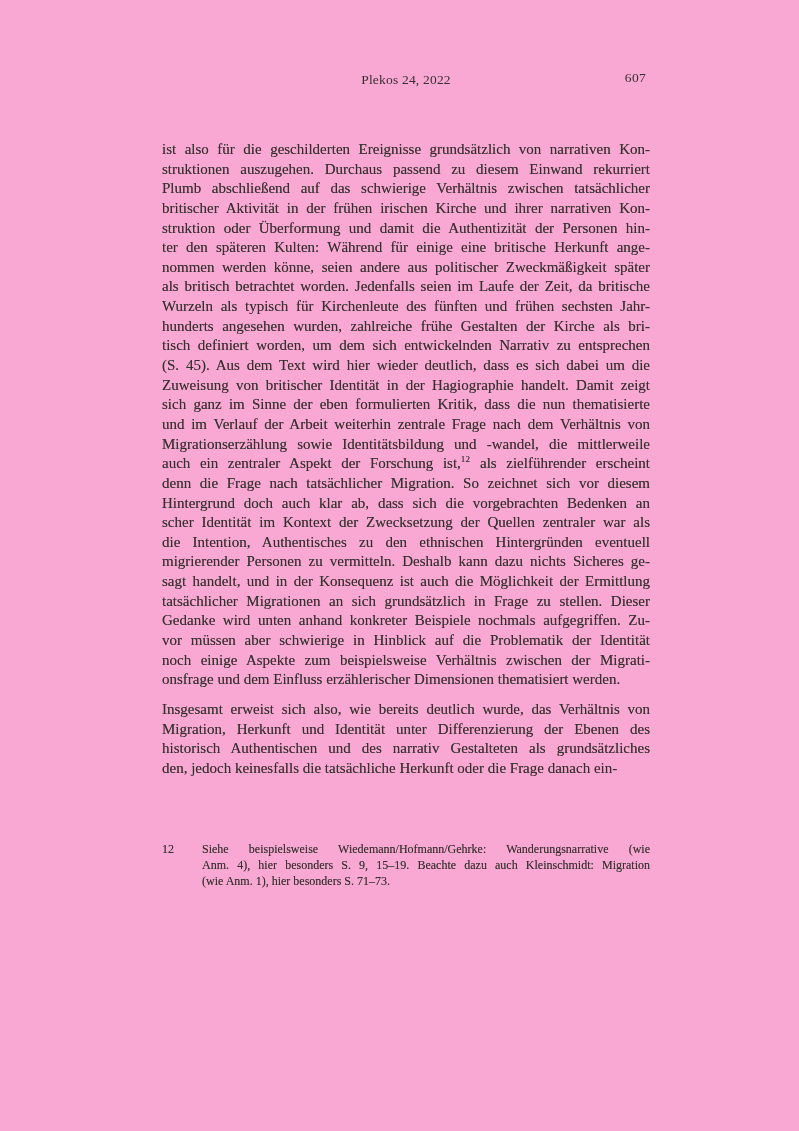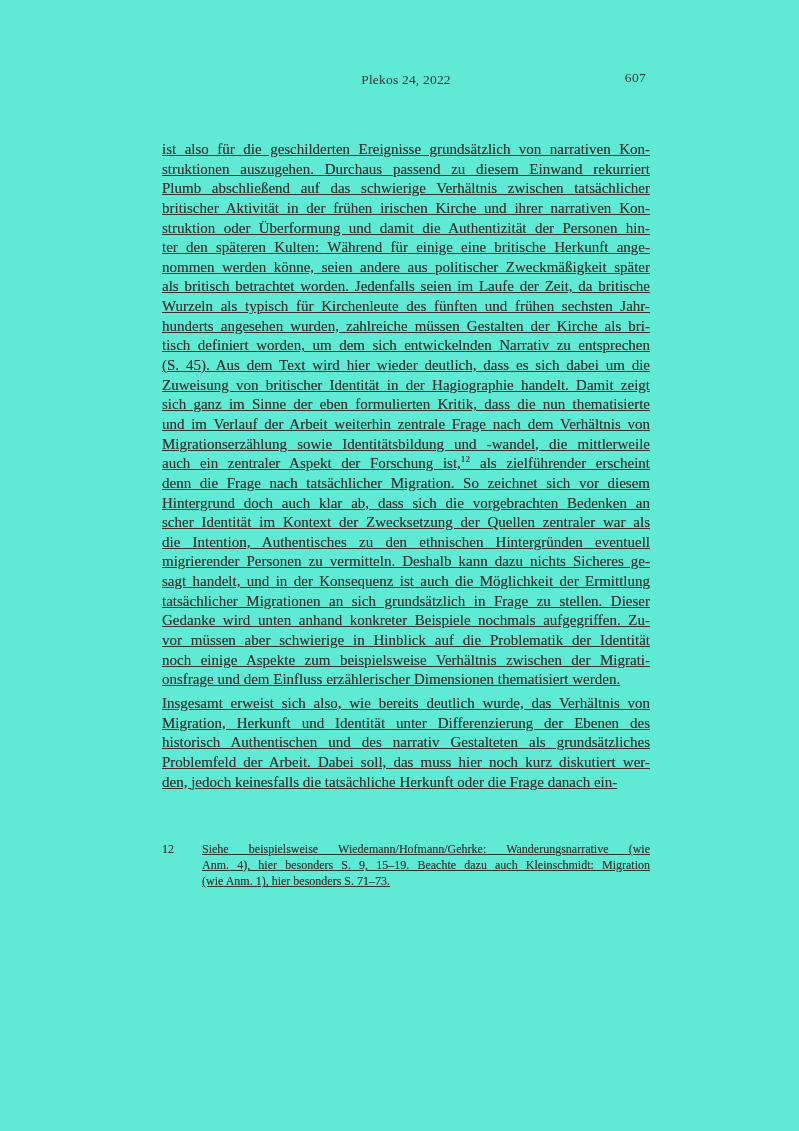--- a/index.html
+++ b/index.html
@@ -4,21 +4,21 @@
 <style>
   html, body {
     margin: 0;
     padding: 0;
     background: #ffffff;
   }
   .page {
     position: relative;
     width: 799px;
     height: 1131px;
-    background: #5eead4;
+    background: #f9a8d4;
     font-family: "Liberation Serif", "DejaVu Serif", serif;
     color: #35312e;
     overflow: hidden;
   }
   .running-header {
     position: absolute;
     left: 162px;
     top: 72px;
     width: 488px;
     height: 18px;
@@ -41,28 +41,27 @@
   .body-text {
     position: absolute;
     left: 162px;
     top: 140px;
     width: 488px;
     font-size: 15px;
     line-height: 19.65px;
     text-shadow: 0 0 0.3px rgba(53, 49, 46, 0.55);
   }
   .para { margin: 0; }
-  .para-2 { margin-top: 4px; }
+  .para-2 { margin-top: 10px; }
   .tline {
     text-align: justify;
     text-align-last: justify;
     height: 19.65px;
     overflow: hidden;
     white-space: nowrap;
-    text-decoration: underline;
   }
   .tline.last {
     text-align-last: left;
   }
   
   .tline { white-space: normal; }
   .fnref {
     font-size: 9px;
     line-height: 0;
     vertical-align: 6px;
@@ -100,21 +99,21 @@
       <div>
           <div class="tline">ist also für die geschilderten Ereignisse grundsätzlich von narrativen Kon-</div>
           <div class="tline">struktionen auszugehen. Durchaus passend zu diesem Einwand rekurriert</div>
           <div class="tline">Plumb abschließend auf das schwierige Verhältnis zwischen tatsächlicher</div>
           <div class="tline">britischer Aktivität in der frühen irischen Kirche und ihrer narrativen Kon-</div>
           <div class="tline">struktion oder Überformung und damit die Authentizität der Personen hin-</div>
           <div class="tline">ter den späteren Kulten: Während für einige eine britische Herkunft ange-</div>
           <div class="tline">nommen werden könne, seien andere aus politischer Zweckmäßigkeit später</div>
           <div class="tline">als britisch betrachtet worden. Jedenfalls seien im Laufe der Zeit, da britische</div>
           <div class="tline">Wurzeln als typisch für Kirchenleute des fünften und frühen sechsten Jahr-</div>
-          <div class="tline">hunderts angesehen wurden, zahlreiche müssen Gestalten der Kirche als bri-</div>
+          <div class="tline">hunderts angesehen wurden, zahlreiche frühe Gestalten der Kirche als bri-</div>
           <div class="tline">tisch definiert worden, um dem sich entwickelnden Narrativ zu entsprechen</div>
           <div class="tline">(S. 45). Aus dem Text wird hier wieder deutlich, dass es sich dabei um die</div>
           <div class="tline">Zuweisung von britischer Identität in der Hagiographie handelt. Damit zeigt</div>
           <div class="tline">sich ganz im Sinne der eben formulierten Kritik, dass die nun thematisierte</div>
           <div class="tline">und im Verlauf der Arbeit weiterhin zentrale Frage nach dem Verhältnis von</div>
           <div class="tline">Migrationserzählung sowie Identitätsbildung und -wandel, die mittlerweile</div>
         </div>
       <div class="tline">
         <span>auch ein zentraler Aspekt der Forschung ist,</span><sup class="fnref">12</sup><span> als zielführender erscheint</span>
       </div>
@@ -131,21 +130,20 @@
           <div class="tline">noch einige Aspekte zum beispielsweise Verhältnis zwischen der Migrati-</div>
           <div class="tline last">onsfrage und dem Einfluss erzählerischer Dimensionen thematisiert werden.</div>
         </div>
     </div>
 
     <div class="para para-2">
       <div>
           <div class="tline">Insgesamt erweist sich also, wie bereits deutlich wurde, das Verhältnis von</div>
           <div class="tline">Migration, Herkunft und Identität unter Differenzierung der Ebenen des</div>
           <div class="tline">historisch Authentischen und des narrativ Gestalteten als grundsätzliches</div>
-          <div class="tline">Problemfeld der Arbeit. Dabei soll, das muss hier noch kurz diskutiert wer-</div>
           <div class="tline last">den, jedoch keinesfalls die tatsächliche Herkunft oder die Frage danach ein-</div>
         </div>
     </div>
   </div>
 
   <div class="footnote">
     <div class="fn-num">12</div>
     <div class="fn-body">
         <div class="tline">Siehe beispielsweise Wiedemann/Hofmann/Gehrke: Wanderungsnarrative (wie</div>
         <div class="tline">Anm. 4), hier besonders S. 9, 15–19. Beachte dazu auch Kleinschmidt: Migration</div>

